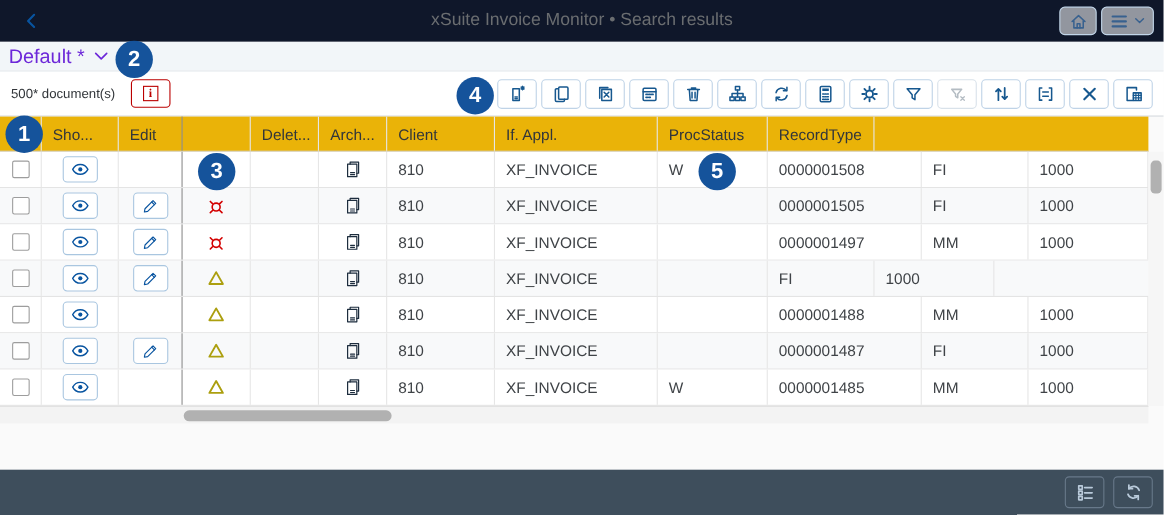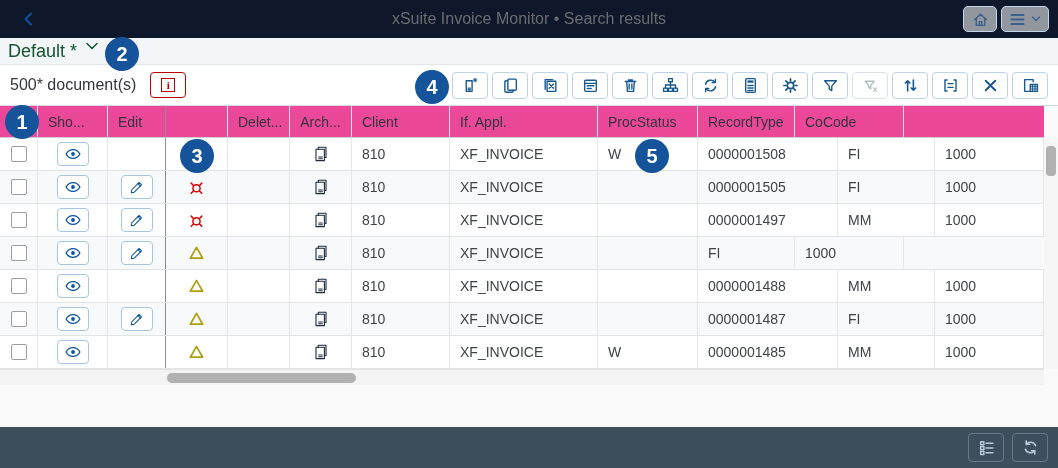--- a/index.html
+++ b/index.html
@@ -18,40 +18,40 @@
   .shell-title { width:100%; text-align:center; font-size:16px; color:#6a6d70; }
   .shell-btn { position:absolute; top:6px; height:26px; background:rgba(255,255,255,.55);
                border:1px solid #c2d6e9; border-radius:5px; color:#38618f;
                display:flex; align-items:center; justify-content:center; gap:5px; cursor:pointer; }
   .home-btn { left:963px; width:34px; }
   .menu-btn { left:1001px; width:48px; }
 
   
   .variant-bar { position:absolute; top:38px; left:0; width:1058px; height:26px; background:#f2f6f9;
                  display:flex; align-items:center; padding-left:8px; }
-  .variant-name { font-size:18px; color:#14532d; cursor:pointer; display:flex; align-items:flex-start; gap:8px; }
+  .variant-name { font-size:18px; color:#6d28d9; cursor:pointer; display:flex; align-items:center; gap:8px; }
 
   
   .toolbar { position:absolute; top:64px; left:0; width:1058px; height:42px; background:#fff;
              border-top:1px solid #e2e7ec; border-bottom:1px solid #d5dade;
              display:flex; align-items:center; padding:0 10px; }
-  .count-text { font-size:16px; color:#32363a; }
+  .count-text { font-size:12px; color:#32363a; }
   .info-btn { margin-left:14px; width:36px; height:26px; border:1px solid #bb0000; border-radius:4px;
               background:#fff; display:flex; align-items:center; justify-content:center; cursor:pointer; }
   .info-box { width:14px; height:14px; border:1.4px solid #bb0000; display:flex; align-items:center; justify-content:center;
               color:#bb0000; font-family:"Liberation Serif", serif; font-weight:bold; font-size:11px; line-height:1; }
   .tb-group { margin-left:auto; display:flex; gap:4px; }
   .tb-btn { width:36px; height:27px; border:1px solid #bfd3e7; border-radius:4px; background:#fff;
             color:#17588f; display:flex; align-items:center; justify-content:center; cursor:pointer; }
   .tb-btn.disabled { color:#b4bcc3; border-color:#d9e2ea; cursor:default; }
 
   
   .tbl { position:absolute; top:106px; left:0; width:1058px; }
   .thead, .trow { display:flex; width:1044px; }
-  .thead { height:32px; background:#ec4899; border-bottom:1px solid #d0d0d0; }
+  .thead { height:32px; background:#eab308; border-bottom:1px solid #d0d0d0; }
   .trow { height:33px; background:#fff; border-bottom:1px solid #e4e4e4; }
   .trow:nth-child(even) { background:#f8f9fa; }
   .td, .th { border-right:1px solid #e6e6e6; display:flex; align-items:center; padding:0 10px; overflow:hidden; }
   .th { font-size:14px; color:#32363a; white-space:nowrap; }
   .td { font-size:14px; color:#3f4347; white-space:nowrap; }
   .c-sel    { width:38px;  justify-content:center; padding:0; }
   .c-show   { width:70px;  justify-content:center; }
   .c-edit   { width:58px;  justify-content:center; border-right:1px solid #8e8e8e; }
   .c-status { width:62px;  justify-content:center; }
   .c-del    { width:62px; }
@@ -293,23 +293,20 @@
         </div>
       <div class="th c-if">
           <span>If. Appl.</span>
         </div>
       <div class="th c-proc">
           <span>ProcStatus</span>
         </div>
       <div class="th c-rtype">
           <span>RecordType</span>
         </div>
-      <div class="th c-cocode">
-          <span>CoCode</span>
-        </div>
     </div>
 
     <div>
 
       <div class="trow">
         <div class="td c-sel">
             <span class="cb"></span>
           </div>
         <div class="td c-show">
             <button class="cellbtn">

